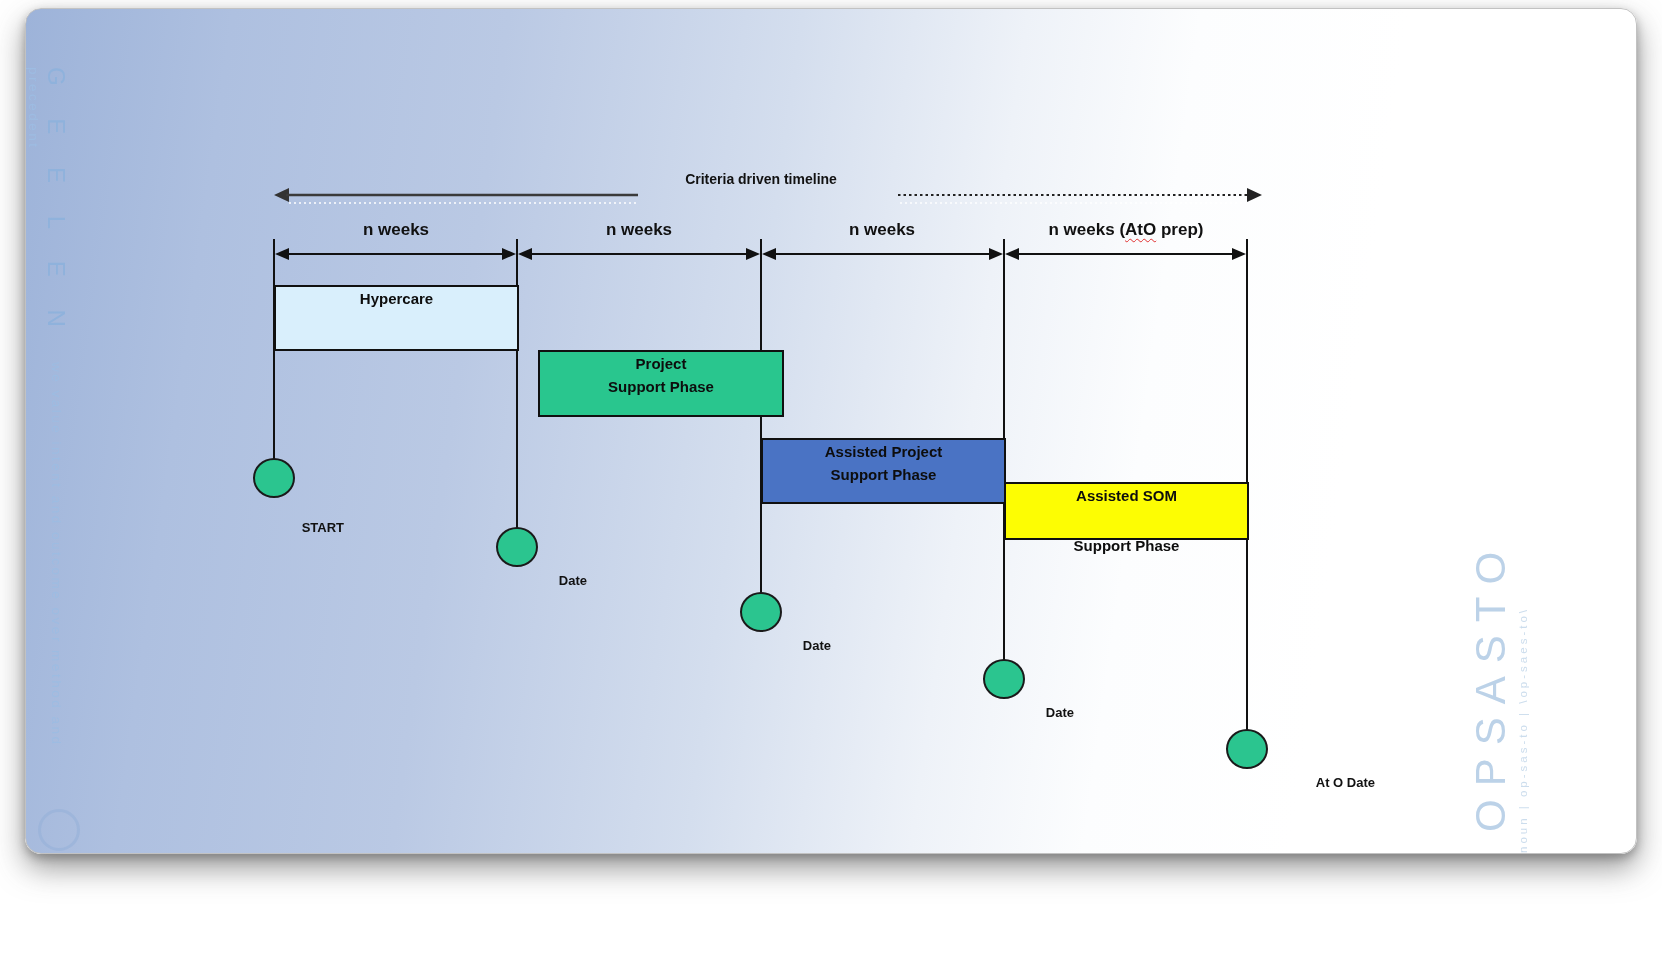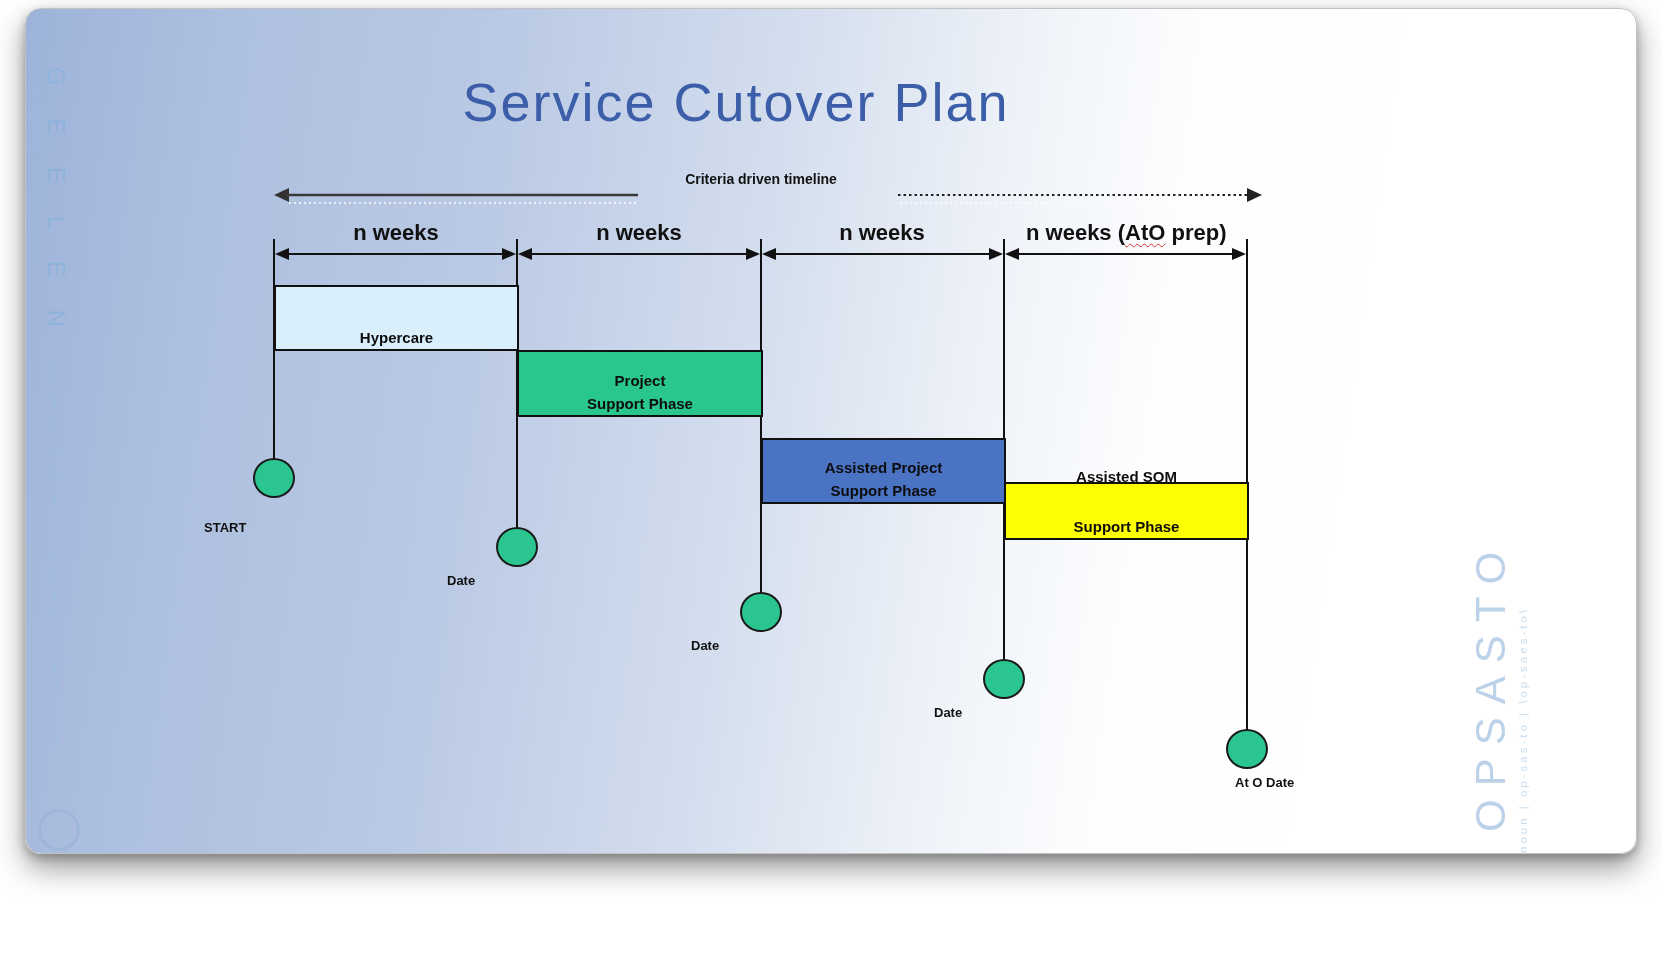--- a/index.html
+++ b/index.html
@@ -47,55 +47,55 @@
   }
 
   
   .criteria-label {
     position:absolute; left:600px; top:162px; width:270px;
     text-align:center; font-size:14px; font-weight:bold; color:#111;
   }
 
   .nweeks {
     position:absolute; top:211px; height:22px;
-    text-align:center; font-size:22px; font-weight:bold; color:#111; white-space:nowrap;
+    text-align:center; font-size:17px; font-weight:bold; color:#111; white-space:nowrap;
   }
   .nw1 { left:280px; width:180px; }
   .nw2 { left:523px; width:180px; }
   .nw3 { left:766px; width:180px; }
   .nw4 { left:1000px; width:200px; }
   .wavy {
     text-decoration:underline; text-decoration-style:wavy;
     text-decoration-thickness:1px; text-underline-offset:3px;
   }
 
   svg.connectors { position:absolute; left:0; top:0; }
 
   .phase-box {
     position:absolute; border:2px solid #101010;
-    display:flex; flex-direction:column; align-items:center; justify-content:flex-end;
+    display:flex; flex-direction:column; align-items:center; justify-content:flex-start;
     font-size:15px; font-weight:bold; color:#0d0d0d; text-align:center; line-height:1.55;
   }
   .phase-1 { left:248px; top:276px; width:245px; height:66px; }
-  .phase-2 { left:491px; top:341px; width:246px; height:67px; }
+  .phase-2 { left:512px; top:341px; width:246px; height:67px; }
   .phase-3 { left:735px; top:407px; width:245px; height:66px;margin-top:22px; }
   .phase-4 { left:978px; top:473px; width:245px; height:58px;gap:27px; }
 
   .milestone {
     position:absolute; width:42px; height:40px; border-radius:50%;
     border:2.5px solid #1a1a1a;
   }
   .ms-1 { left:227px; top:449px; }
   .ms-2 { left:470px; top:518px; }
   .ms-3 { left:714px; top:583px; }
   .ms-4 { left:957px; top:650px; }
   .ms-5 { left:1200px; top:720px; }
 
   .ms-label {
-    position:absolute; width:140px; text-align:left;
+    position:absolute; width:140px; text-align:right;
     font-size:13px; font-weight:bold; color:#111;
   }
   .msl-1 { left:178px; top:511px; }
   .msl-2 { left:421px; top:564px; }
   .msl-3 { left:665px; top:629px; }
   .msl-4 { left:908px; top:696px; }
   .msl-5 { left:1209px; top:766px; }
 </style>
 </head>
 <body>
@@ -105,21 +105,20 @@
 
     <div class="brand-left">
       <span class="brand-left-name">G E E L E N</span>
       <span class="brand-left-tagline">we value intent and outcome over method and precedent</span>
     </div>
     <div class="brand-ring"></div>
 
     <div class="brand-right">OPSASTO</div>
     <div class="brand-right-sub">noun | op-sas-to | \op-saes-to\</div>
 
-    <div class="slide-title" style="color: rgb(60, 94, 169);">Service Cutover Plan</div>
 
     <svg class="connectors" width="1612" height="846">
 
       <g>
         <polygon points="248,186 263,179 263,193" fill="#333"></polygon>
         <line x1="260" y1="186" x2="612" y2="186" stroke="#3a3a3a" stroke-width="2.5"></line>
         <line x1="263" y1="194" x2="610" y2="194" stroke="rgba(255,255,255,0.75)" stroke-width="2" stroke-dasharray="2 3"></line>
         <line x1="872" y1="186" x2="1222" y2="186" stroke="#222" stroke-width="2" stroke-dasharray="2.5 3"></line>
         <line x1="874" y1="194" x2="1220" y2="194" stroke="rgba(255,255,255,0.7)" stroke-width="2" stroke-dasharray="2 3"></line>
         <polygon points="1236,186 1221,179 1221,193" fill="#222"></polygon>

